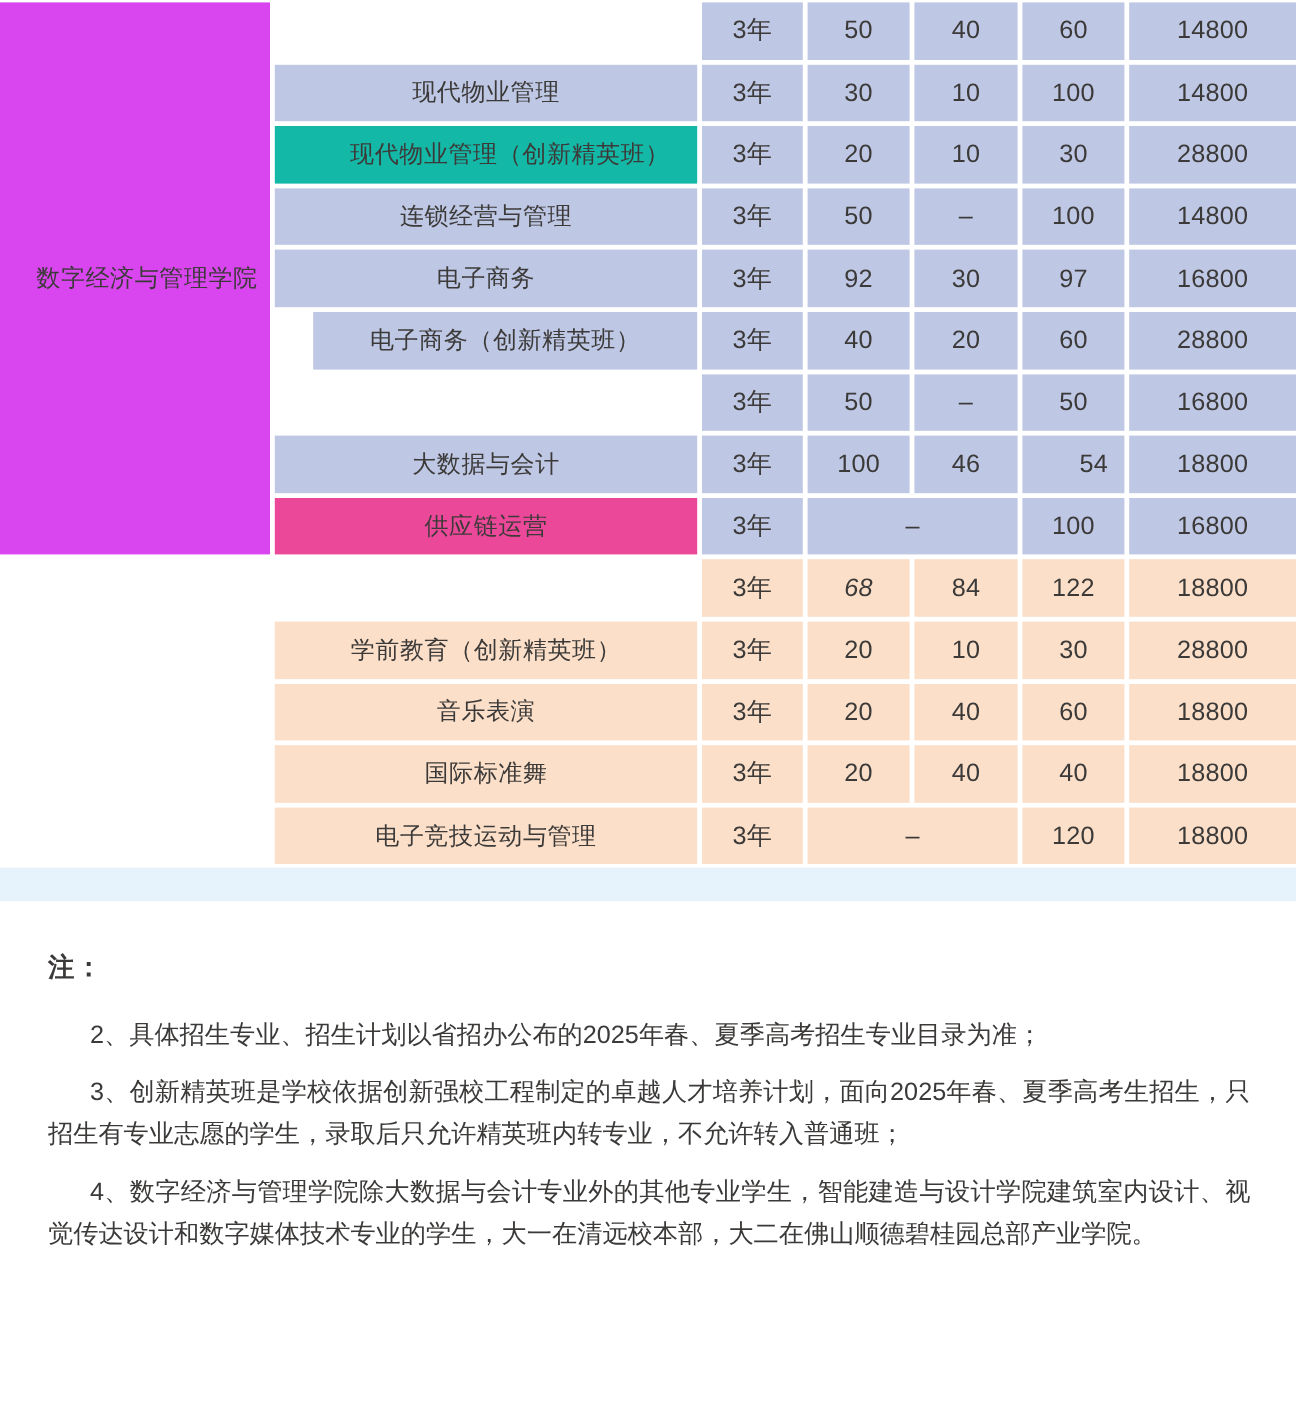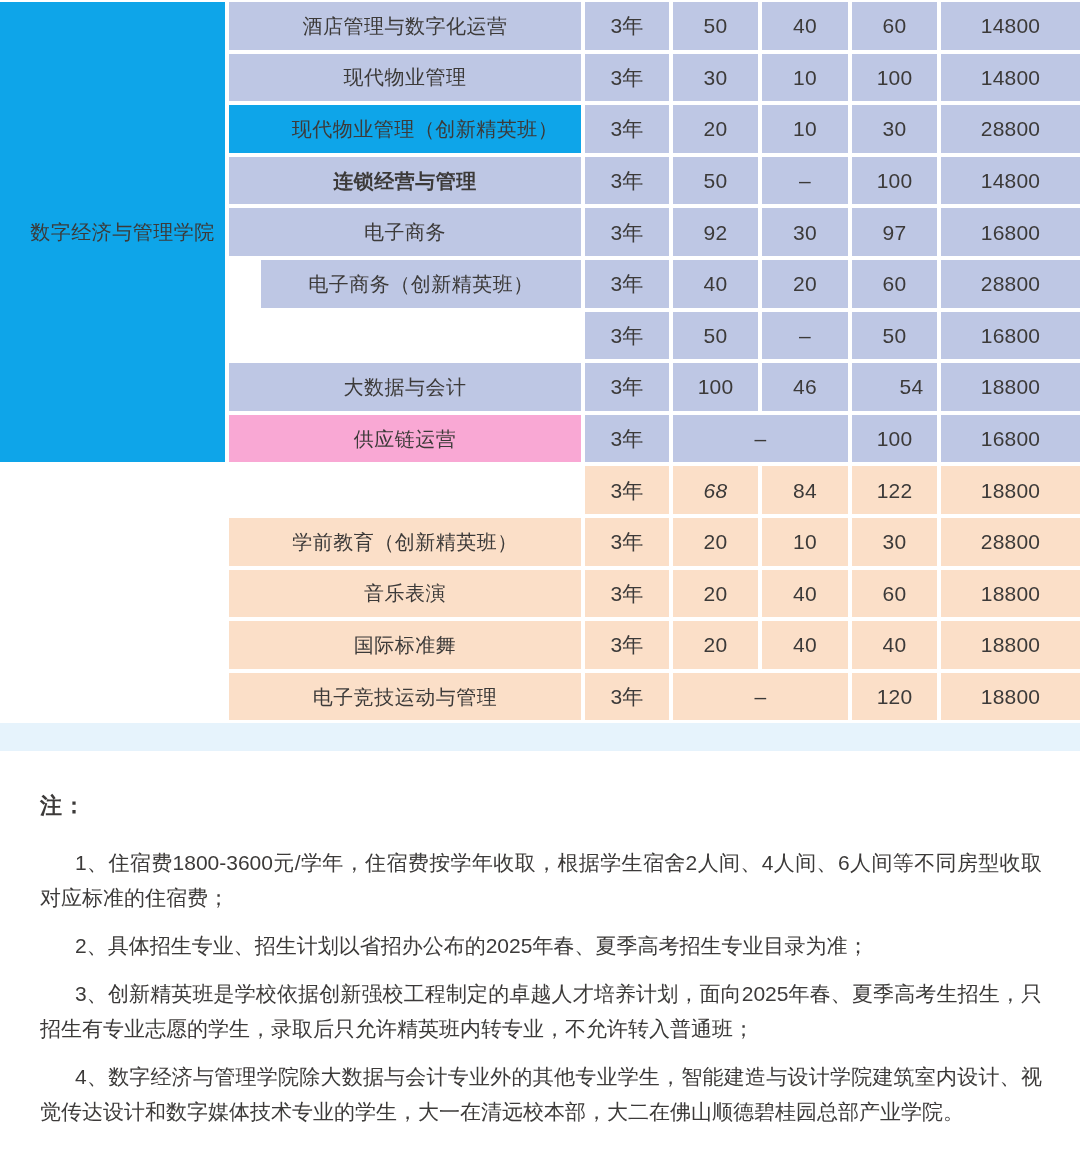--- a/index.html
+++ b/index.html
@@ -64,40 +64,39 @@
     margin-bottom: 13px;
     text-align: justify;
   }
 </style>
 </head>
 <body style="color: rgb(60, 58, 57);">
 
 <div class="page">
 
   <div class="table-grid">
-      <div class="cell college" style="background: #0ea5e9; grid-area: 1 / 1 / span 9 / span 1; padding-left: 20px;">数字经济与管理学院</div>
-      <div class="cell" style="background: rgb(190, 199, 228); grid-area: 1 / 2 / span 1 / span 1;">酒店管理与数字化运营</div>
+      <div class="cell college" style="background: #d946ef; grid-area: 1 / 1 / span 9 / span 1; padding-left: 20px;">数字经济与管理学院</div>
       <div class="cell num" style="background: rgb(190, 199, 228); grid-area: 1 / 3 / span 1 / span 1;">3年</div>
       <div class="cell num" style="background: rgb(190, 199, 228); grid-area: 1 / 4 / span 1 / span 1;">50</div>
       <div class="cell num" style="background: rgb(190, 199, 228); grid-area: 1 / 5 / span 1 / span 1;">40</div>
       <div class="cell num" style="background: rgb(190, 199, 228); grid-area: 1 / 6 / span 1 / span 1;">60</div>
       <div class="cell num" style="background: rgb(190, 199, 228); grid-area: 1 / 7 / span 1 / span 1;">14800</div>
       <div class="cell" style="background: rgb(190, 199, 228); grid-area: 2 / 2 / span 1 / span 1;">现代物业管理</div>
       <div class="cell num" style="background: rgb(190, 199, 228); grid-area: 2 / 3 / span 1 / span 1;">3年</div>
       <div class="cell num" style="background: rgb(190, 199, 228); grid-area: 2 / 4 / span 1 / span 1;">30</div>
       <div class="cell num" style="background: rgb(190, 199, 228); grid-area: 2 / 5 / span 1 / span 1;">10</div>
       <div class="cell num" style="background: rgb(190, 199, 228); grid-area: 2 / 6 / span 1 / span 1;">100</div>
       <div class="cell num" style="background: rgb(190, 199, 228); grid-area: 2 / 7 / span 1 / span 1;">14800</div>
-      <div class="cell" style="background: #0ea5e9; grid-area: 3 / 2 / span 1 / span 1; padding-left: 40px;">现代物业管理（创新精英班）</div>
+      <div class="cell" style="background: #14b8a6; grid-area: 3 / 2 / span 1 / span 1; padding-left: 40px;">现代物业管理（创新精英班）</div>
       <div class="cell num" style="background: rgb(190, 199, 228); grid-area: 3 / 3 / span 1 / span 1;">3年</div>
       <div class="cell num" style="background: rgb(190, 199, 228); grid-area: 3 / 4 / span 1 / span 1;">20</div>
       <div class="cell num" style="background: rgb(190, 199, 228); grid-area: 3 / 5 / span 1 / span 1;">10</div>
       <div class="cell num" style="background: rgb(190, 199, 228); grid-area: 3 / 6 / span 1 / span 1;">30</div>
       <div class="cell num" style="background: rgb(190, 199, 228); grid-area: 3 / 7 / span 1 / span 1;">28800</div>
-      <div class="cell" style="background: rgb(190, 199, 228); grid-area: 4 / 2 / span 1 / span 1; font-weight: bold;">连锁经营与管理</div>
+      <div class="cell" style="background: rgb(190, 199, 228); grid-area: 4 / 2 / span 1 / span 1;">连锁经营与管理</div>
       <div class="cell num" style="background: rgb(190, 199, 228); grid-area: 4 / 3 / span 1 / span 1;">3年</div>
       <div class="cell num" style="background: rgb(190, 199, 228); grid-area: 4 / 4 / span 1 / span 1;">50</div>
       <div class="cell num" style="background: rgb(190, 199, 228); grid-area: 4 / 5 / span 1 / span 1;">–</div>
       <div class="cell num" style="background: rgb(190, 199, 228); grid-area: 4 / 6 / span 1 / span 1;">100</div>
       <div class="cell num" style="background: rgb(190, 199, 228); grid-area: 4 / 7 / span 1 / span 1;">14800</div>
       <div class="cell" style="background: rgb(190, 199, 228); grid-area: 5 / 2 / span 1 / span 1;">电子商务</div>
       <div class="cell num" style="background: rgb(190, 199, 228); grid-area: 5 / 3 / span 1 / span 1;">3年</div>
       <div class="cell num" style="background: rgb(190, 199, 228); grid-area: 5 / 4 / span 1 / span 1;">92</div>
       <div class="cell num" style="background: rgb(190, 199, 228); grid-area: 5 / 5 / span 1 / span 1;">30</div>
       <div class="cell num" style="background: rgb(190, 199, 228); grid-area: 5 / 6 / span 1 / span 1;">97</div>
@@ -112,21 +111,21 @@
       <div class="cell num" style="background: rgb(190, 199, 228); grid-area: 7 / 4 / span 1 / span 1;">50</div>
       <div class="cell num" style="background: rgb(190, 199, 228); grid-area: 7 / 5 / span 1 / span 1;">–</div>
       <div class="cell num" style="background: rgb(190, 199, 228); grid-area: 7 / 6 / span 1 / span 1;">50</div>
       <div class="cell num" style="background: rgb(190, 199, 228); grid-area: 7 / 7 / span 1 / span 1;">16800</div>
       <div class="cell" style="background: rgb(190, 199, 228); grid-area: 8 / 2 / span 1 / span 1;">大数据与会计</div>
       <div class="cell num" style="background: rgb(190, 199, 228); grid-area: 8 / 3 / span 1 / span 1;">3年</div>
       <div class="cell num" style="background: rgb(190, 199, 228); grid-area: 8 / 4 / span 1 / span 1;">100</div>
       <div class="cell num" style="background: rgb(190, 199, 228); grid-area: 8 / 5 / span 1 / span 1;">46</div>
       <div class="cell num" style="background: rgb(190, 199, 228); grid-area: 8 / 6 / span 1 / span 1; padding-left: 34px;">54</div>
       <div class="cell num" style="background: rgb(190, 199, 228); grid-area: 8 / 7 / span 1 / span 1;">18800</div>
-      <div class="cell" style="background: #f9a8d4; grid-area: 9 / 2 / span 1 / span 1; text-align: right;">供应链运营</div>
+      <div class="cell" style="background: #ec4899; grid-area: 9 / 2 / span 1 / span 1; text-align: right;">供应链运营</div>
       <div class="cell num" style="background: rgb(190, 199, 228); grid-area: 9 / 3 / span 1 / span 1;">3年</div>
       <div class="cell num" style="background: rgb(190, 199, 228); grid-area: 9 / 4 / span 1 / span 2;">–</div>
       <div class="cell num" style="background: rgb(190, 199, 228); grid-area: 9 / 6 / span 1 / span 1;">100</div>
       <div class="cell num" style="background: rgb(190, 199, 228); grid-area: 9 / 7 / span 1 / span 1;">16800</div>
       <div class="cell num" style="background: rgb(251, 223, 200); grid-area: 10 / 3 / span 1 / span 1;">3年</div>
       <div class="cell num" style="background: rgb(251, 223, 200); grid-area: 10 / 4 / span 1 / span 1; font-style: italic;">68</div>
       <div class="cell num" style="background: rgb(251, 223, 200); grid-area: 10 / 5 / span 1 / span 1;">84</div>
       <div class="cell num" style="background: rgb(251, 223, 200); grid-area: 10 / 6 / span 1 / span 1;">122</div>
       <div class="cell num" style="background: rgb(251, 223, 200); grid-area: 10 / 7 / span 1 / span 1;">18800</div>
       <div class="cell" style="background: rgb(251, 223, 200); grid-area: 11 / 2 / span 1 / span 1;">学前教育（创新精英班）</div>
@@ -151,19 +150,18 @@
       <div class="cell num" style="background: rgb(251, 223, 200); grid-area: 14 / 3 / span 1 / span 1;">3年</div>
       <div class="cell num" style="background: rgb(251, 223, 200); grid-area: 14 / 4 / span 1 / span 2;">–</div>
       <div class="cell num" style="background: rgb(251, 223, 200); grid-area: 14 / 6 / span 1 / span 1;">120</div>
       <div class="cell num" style="background: rgb(251, 223, 200); grid-area: 14 / 7 / span 1 / span 1;">18800</div>
     </div>
 
   <div class="bottom-strip" style="background: rgb(230, 243, 252);"></div>
 
   <div class="notes">
     <div class="notes-heading">注：</div>
-    <p class="note-item">1、住宿费1800-3600元/学年，住宿费按学年收取，根据学生宿舍2人间、4人间、6人间等不同房型收取对应标准的住宿费；</p>
     <p class="note-item">2、具体招生专业、招生计划以省招办公布的2025年春、夏季高考招生专业目录为准；</p>
     <p class="note-item">3、创新精英班是学校依据创新强校工程制定的卓越人才培养计划，面向2025年春、夏季高考生招生，只招生有专业志愿的学生，录取后只允许精英班内转专业，不允许转入普通班；</p>
     <p class="note-item">4、数字经济与管理学院除大数据与会计专业外的其他专业学生，智能建造与设计学院建筑室内设计、视觉传达设计和数字媒体技术专业的学生，大一在清远校本部，大二在佛山顺德碧桂园总部产业学院。</p>
   </div>
 
 </div>
 
 </body></html>

